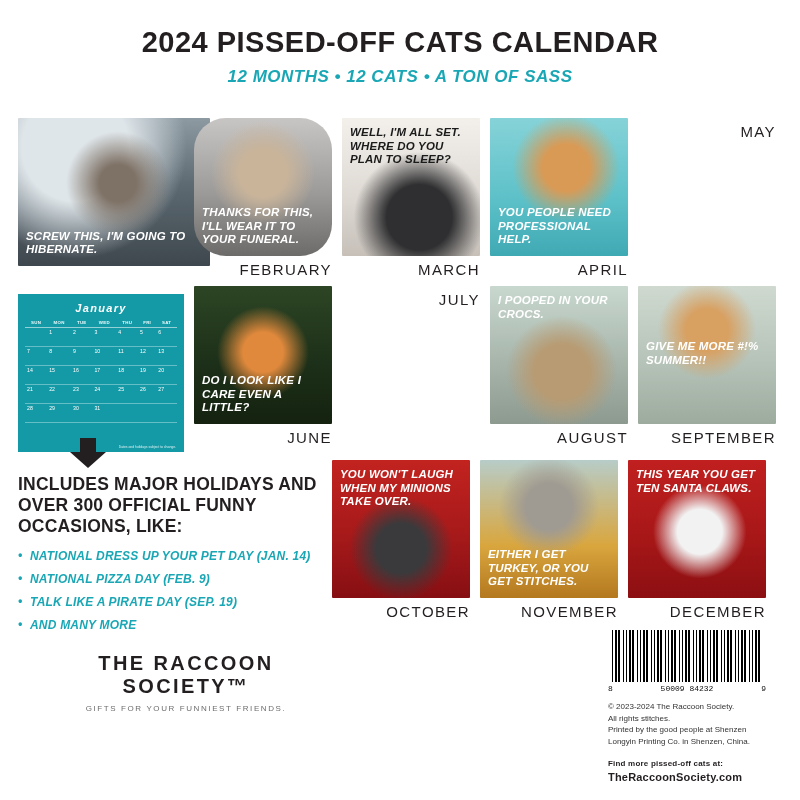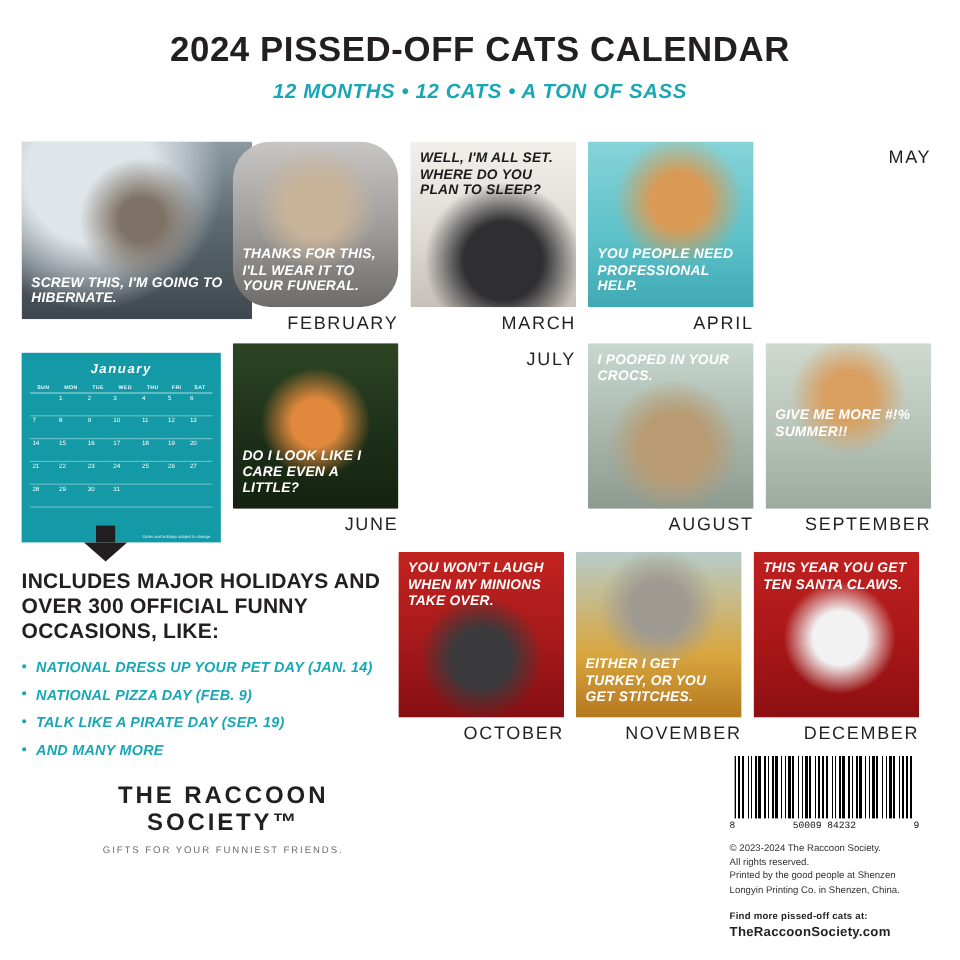--- a/index.html
+++ b/index.html
@@ -517,21 +517,21 @@
 
 <div class="footer-right">
   <div class="barcode"></div>
   <div class="barcode-digits">
     <span>8</span>
     <span>50009  84232</span>
     <span>9</span>
   </div>
   <div class="legal">
     <div>© 2023-2024 The Raccoon Society.</div>
-    <div>All rights reserved.</div>
+    <div>All rights stitches.</div>
     <div>Printed by the good people at Shenzen</div>
     <div>Longyin Printing Co. in Shenzen, China.</div>
   </div>
   <div class="findmore">
     <span>Find more pissed-off cats at:</span>
     <a class="url" href="#" style="text-decoration:none;">TheRaccoonSociety.com</a>
   </div>
 </div>
 
 </body></html>

